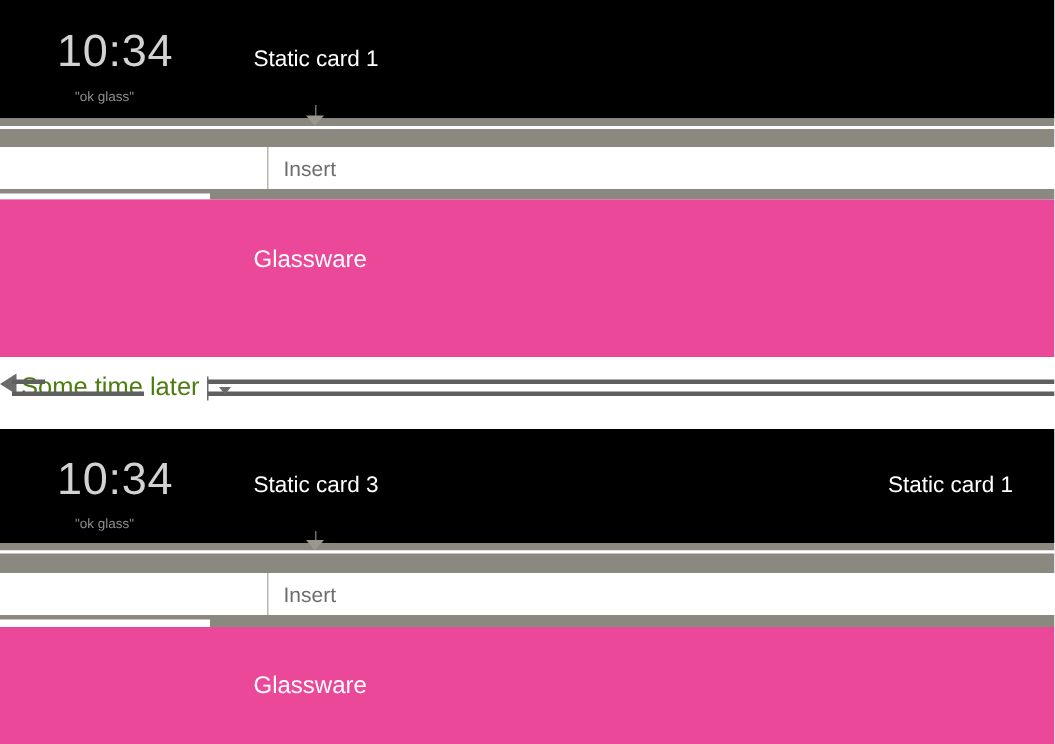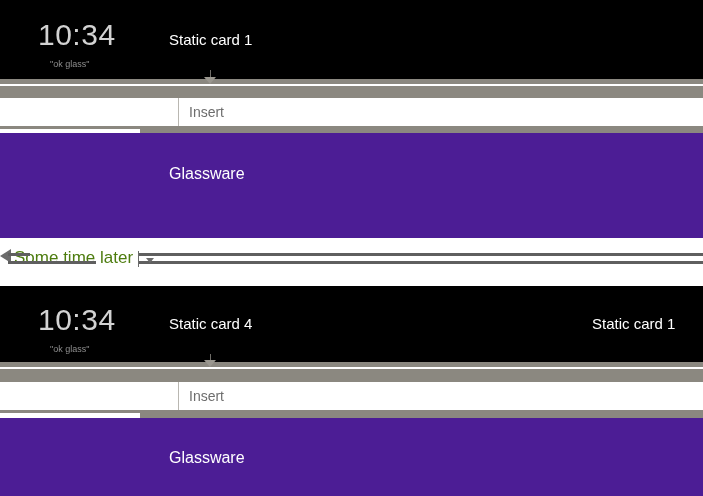--- a/index.html
+++ b/index.html
@@ -23,21 +23,21 @@
   }
 
   
   .band {
     position: absolute;
     left: 0;
     width: 703px;
     box-sizing: border-box;
   }
   .band-black  { background: #000000; }
-  .band-blue   { background: #4c1d95; text-decoration: underline; }
+  .band-blue   { background: #ec4899; text-decoration: underline; }
   .band-gray   { background: #8b8880; }
   .band-white  { background: #ffffff; padding-left: 11px; }
 
   
   .clock {
     position: absolute;
     left: 38px;
     color: #d2d2d2;
     font-size: 30px;
     font-weight: 300;
@@ -165,21 +165,21 @@
 
     <div class="arrow-head arrow-left" style="left:0px; top:11px;"></div>
     <div class="rule rule-dark" style="left:8px; top:15px; width:22px; height:3px;"></div>
     <div class="rule rule-dark" style="left:8px; top:23px; width:88px; height:3px;"></div>
     <div class="arrow-head arrow-small-down" style="left:146px; top:20px;"></div>
   </div>
 
   <div class="band band-black" style="top:286px; height:76px;">
     <div class="clock" style="top:19px;">10:34</div>
     <div class="okglass" style="top:59px;">"ok glass"</div>
-    <div class="card-label" style="left:169px; top:30px;">Static card 4</div>
+    <div class="card-label" style="left:169px; top:30px;">Static card 3</div>
     <div class="card-label" style="left:592px; top:30px;">Static card 1</div>
     <div class="vline" style="left:210px; top:68px; height:8px;"></div>
   </div>
 
   <div class="band band-gray" style="top:362px; height:5px;"></div>
   <div class="band band-white" style="top:367px; height:2px;"></div>
 
   <div class="arrow-head arrow-down" style="left:204px; top:360px;"></div>
 
   <div class="band band-gray" style="top:369px; height:13px;"></div>

